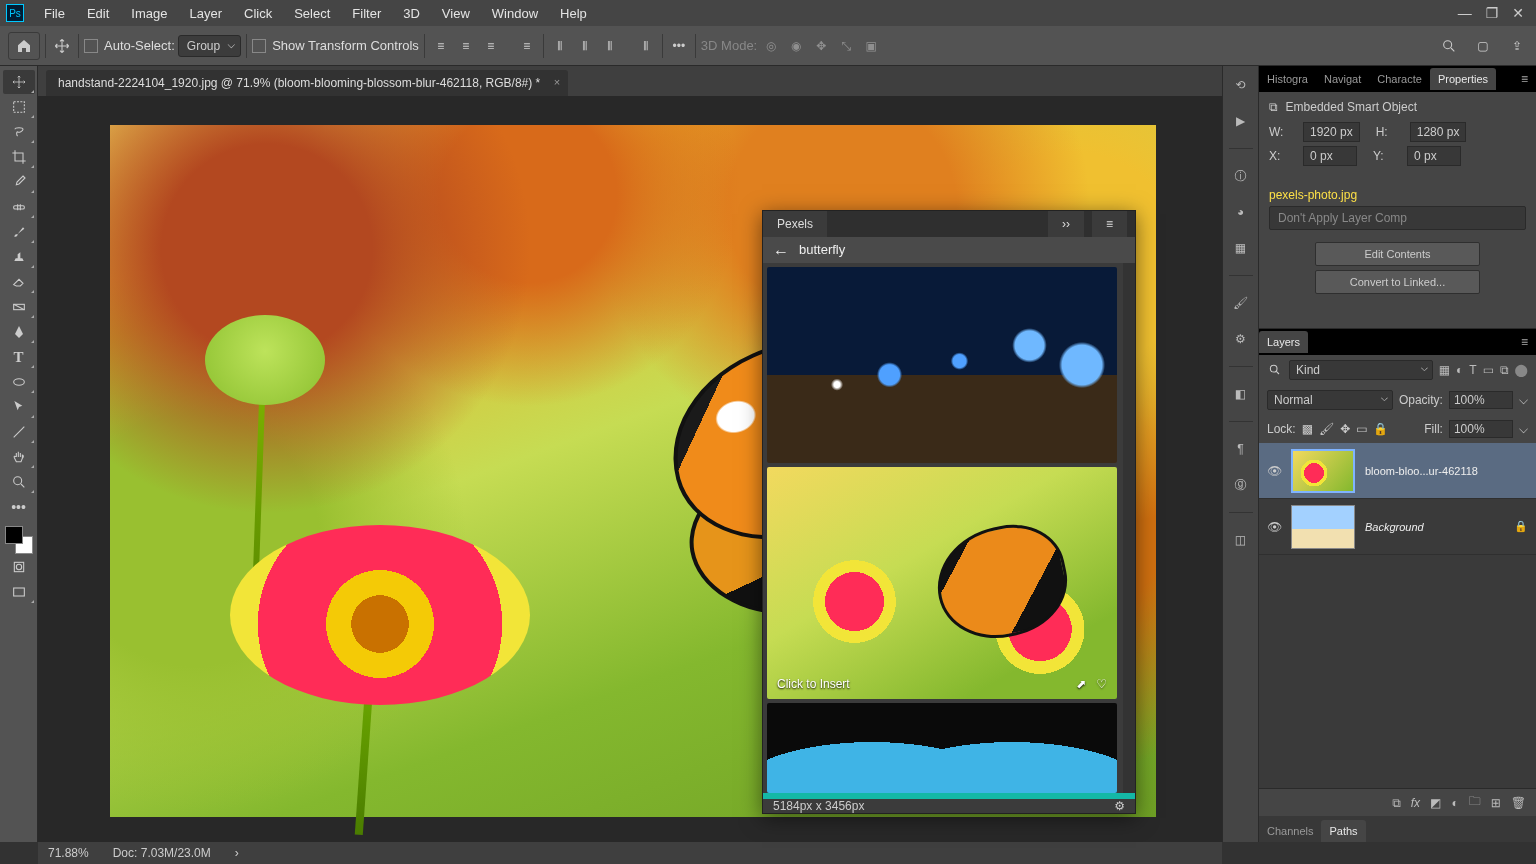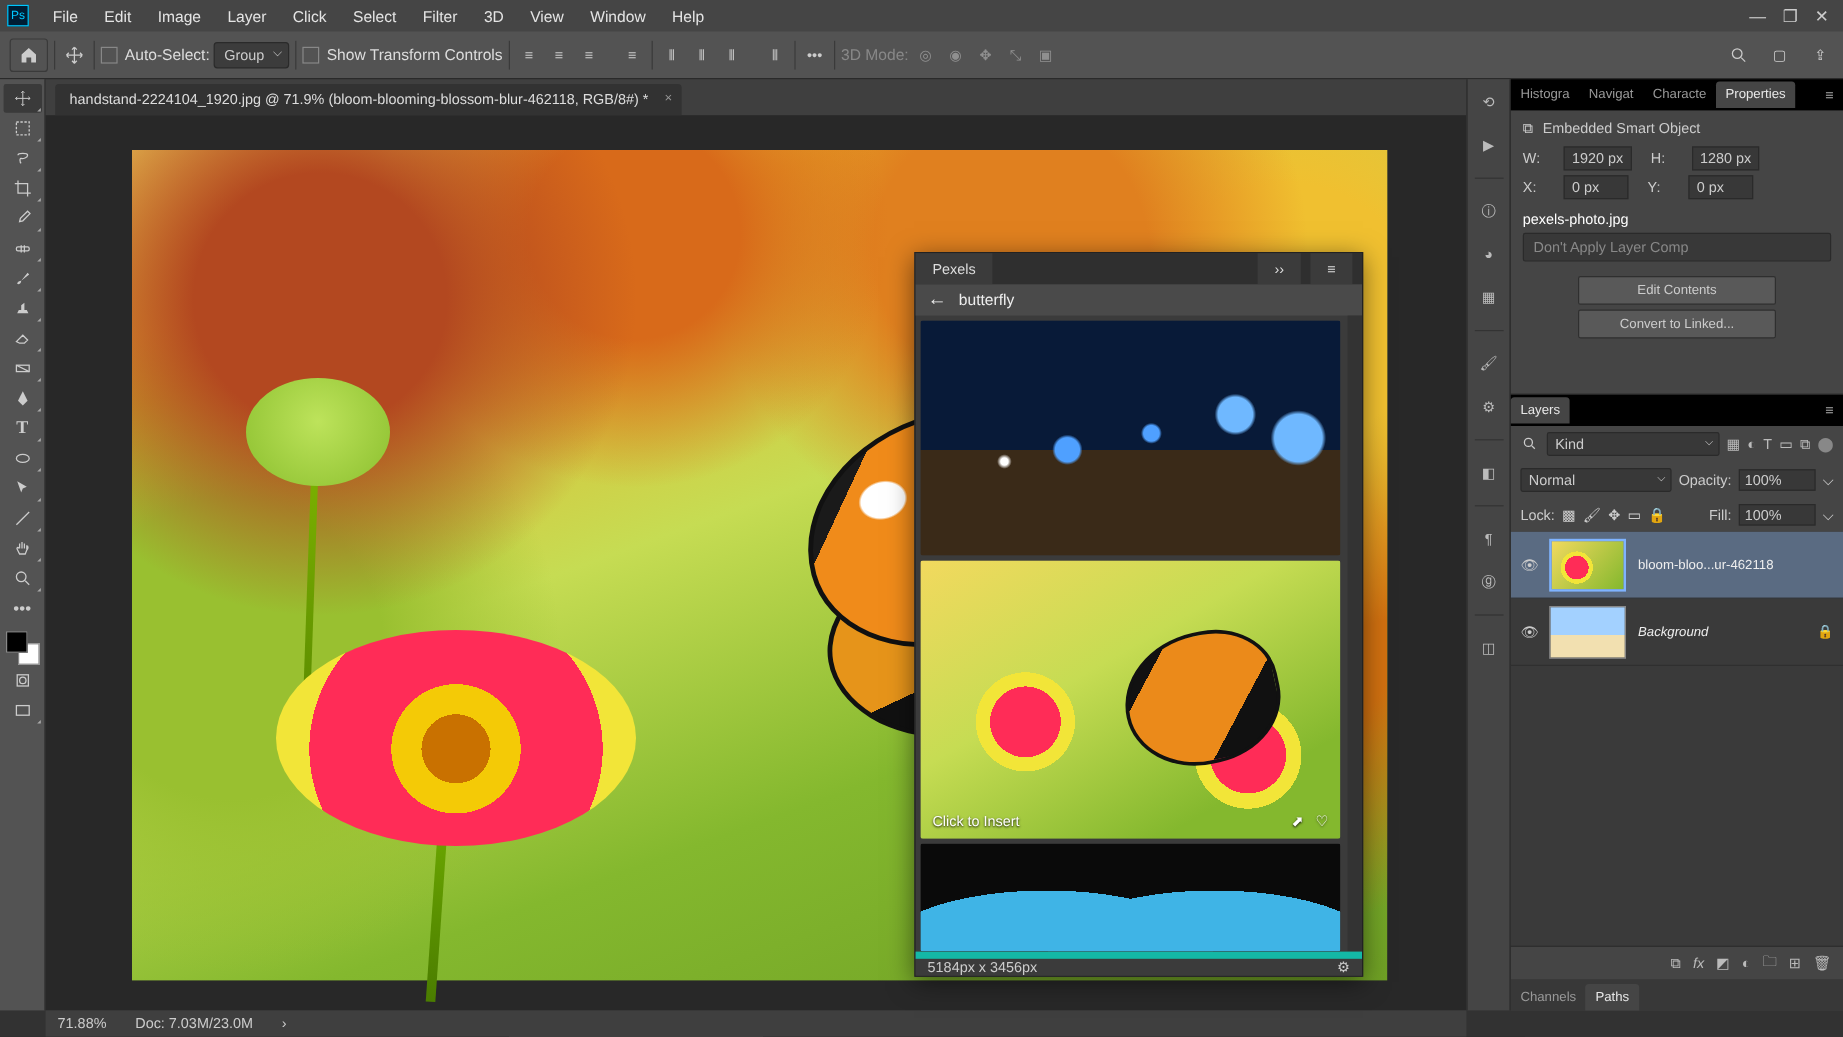--- a/index.html
+++ b/index.html
@@ -415,21 +415,21 @@
             <span class="prop-val">1920 px</span>
           <span class="prop-label">H:</span>
             <span class="prop-val">1280 px</span>
         </div>
         <div class="prop-row">
           <span class="prop-label">X:</span>
             <span class="prop-val">0 px</span>
           <span class="prop-label">Y:</span>
             <span class="prop-val">0 px</span>
         </div>
-        <div style="margin-top:10px;color:#ffffff">pexels-photo.jpg</div>
+        <div style="margin-top:22px;color:#fde047">pexels-photo.jpg</div>
         <div class="prop-select">Don't Apply Layer Comp</div>
         <div style="height:8px"></div>
         <div class="prop-btn">Edit Contents</div>
         <div class="prop-btn">Convert to Linked...</div>
       </div>
 
       <div id="layers">
         <div class="panel-tabs">
           <div class="ptab act">Layers</div>
           <div class="ptab-menu">≡</div>

